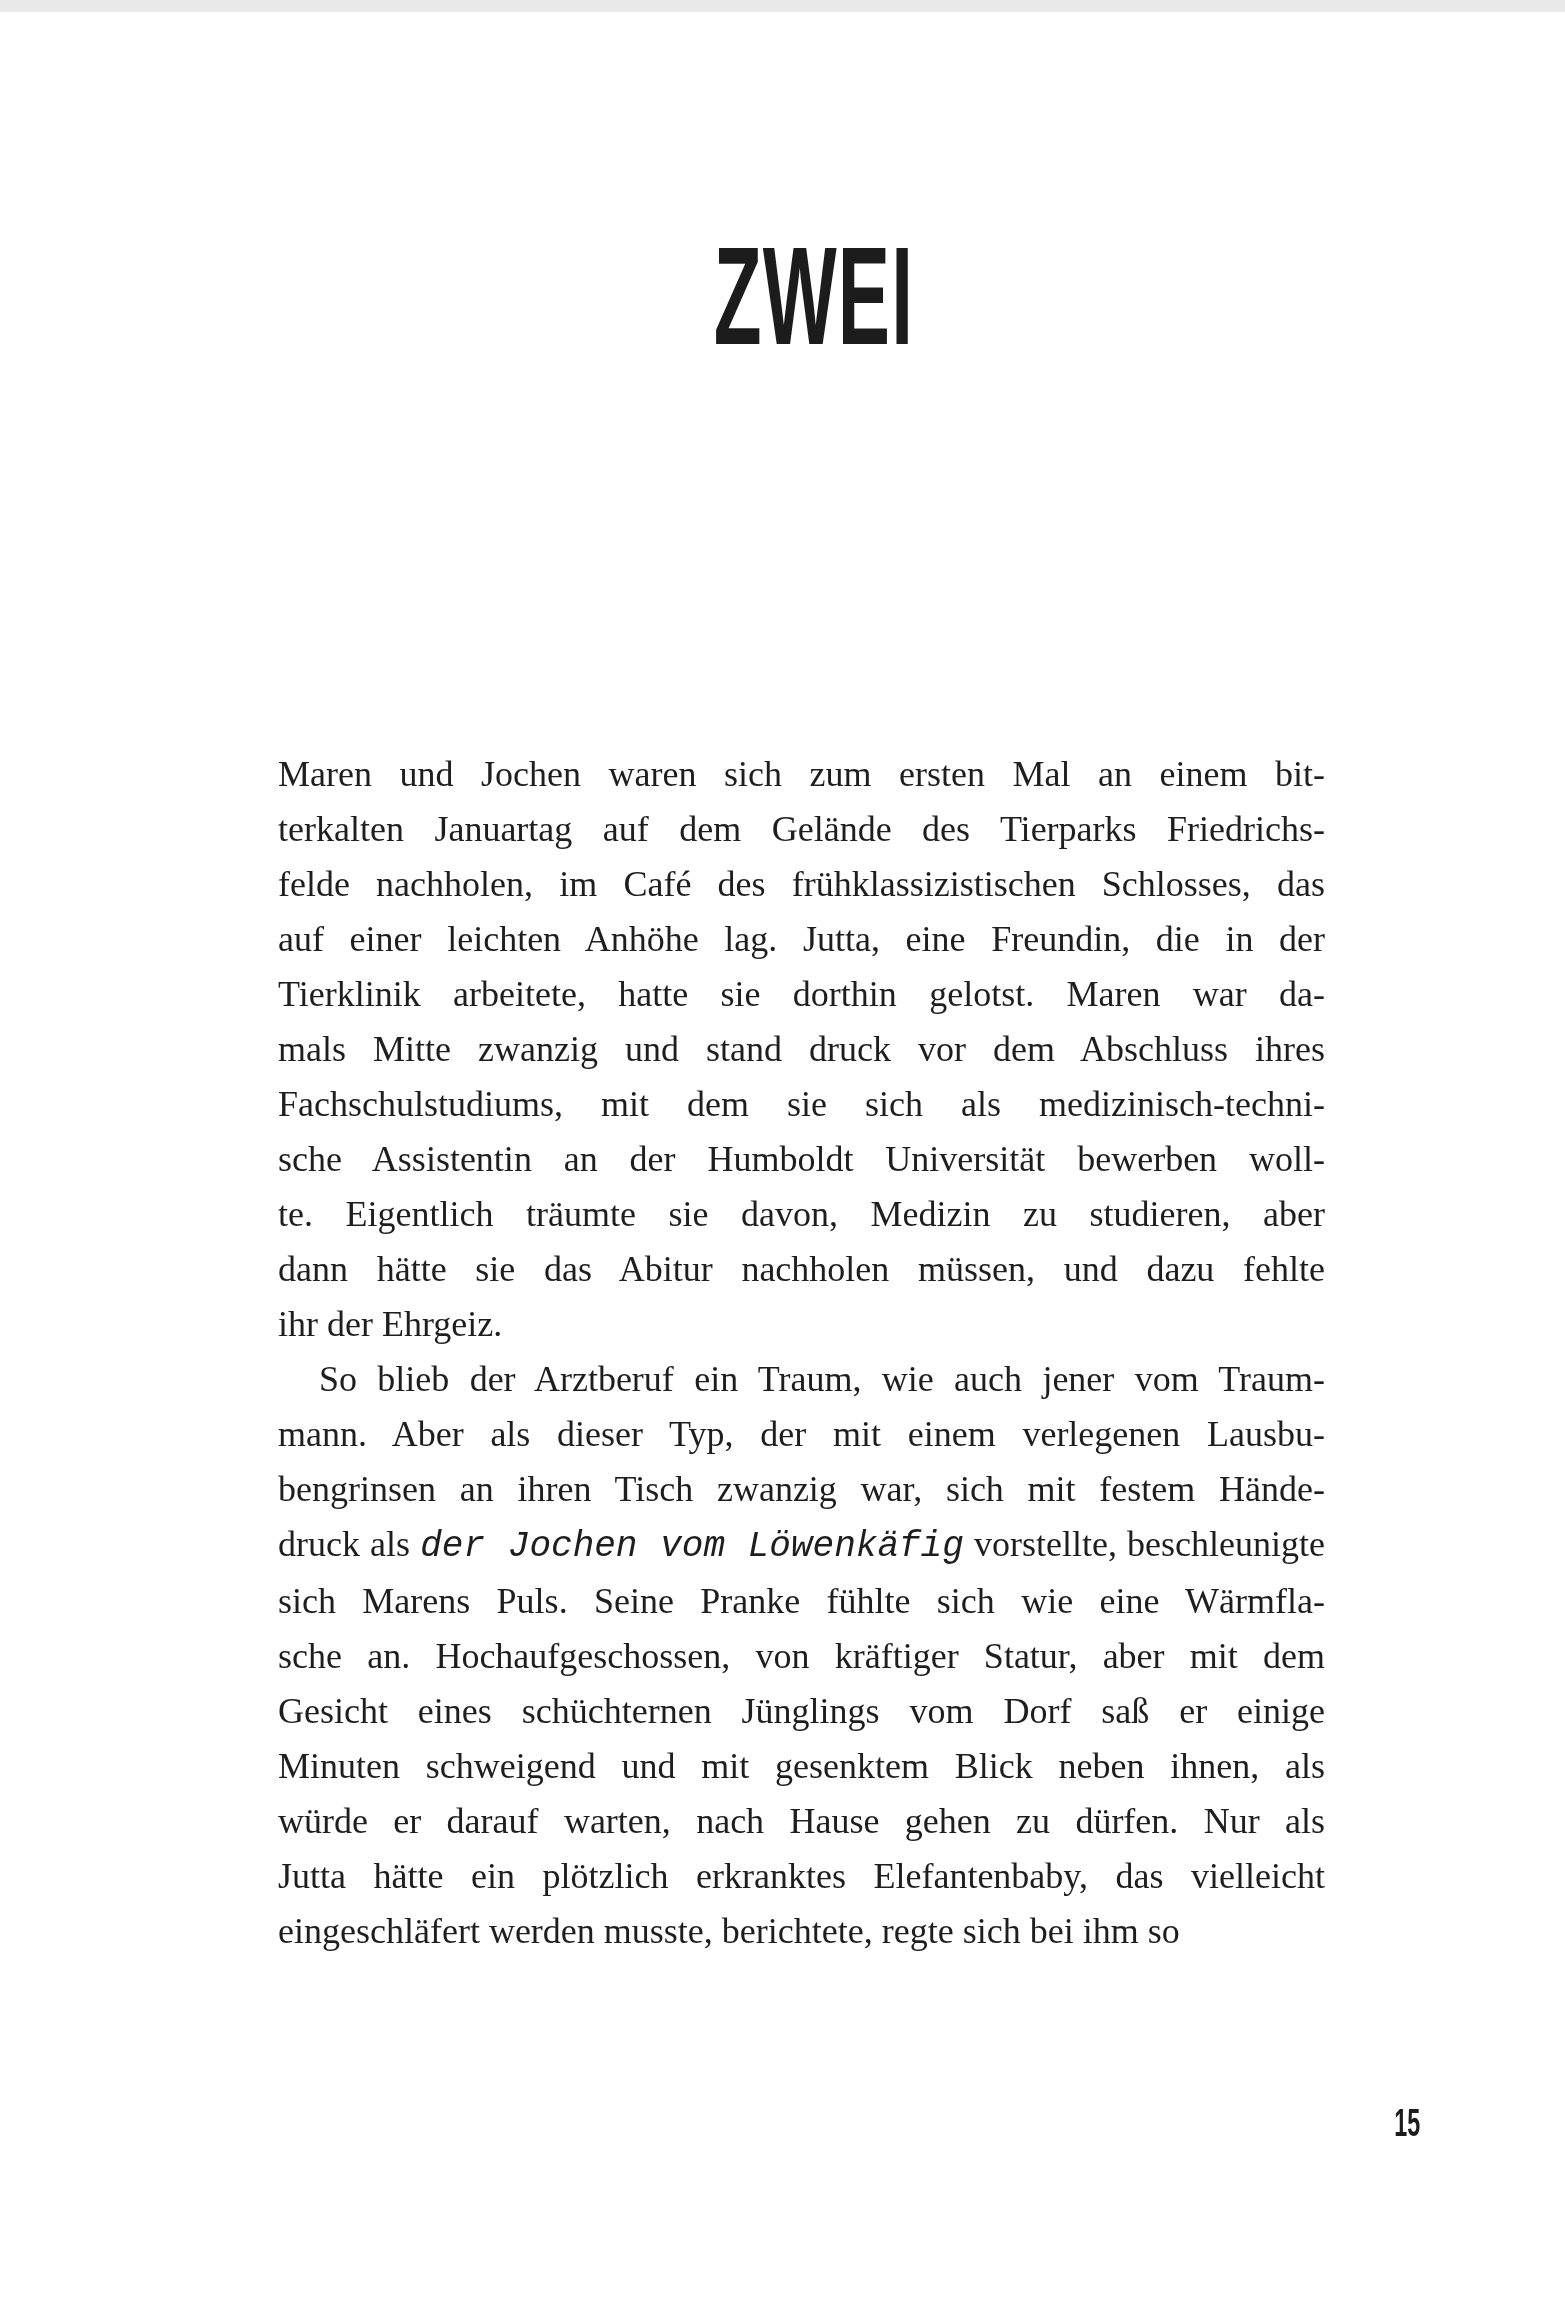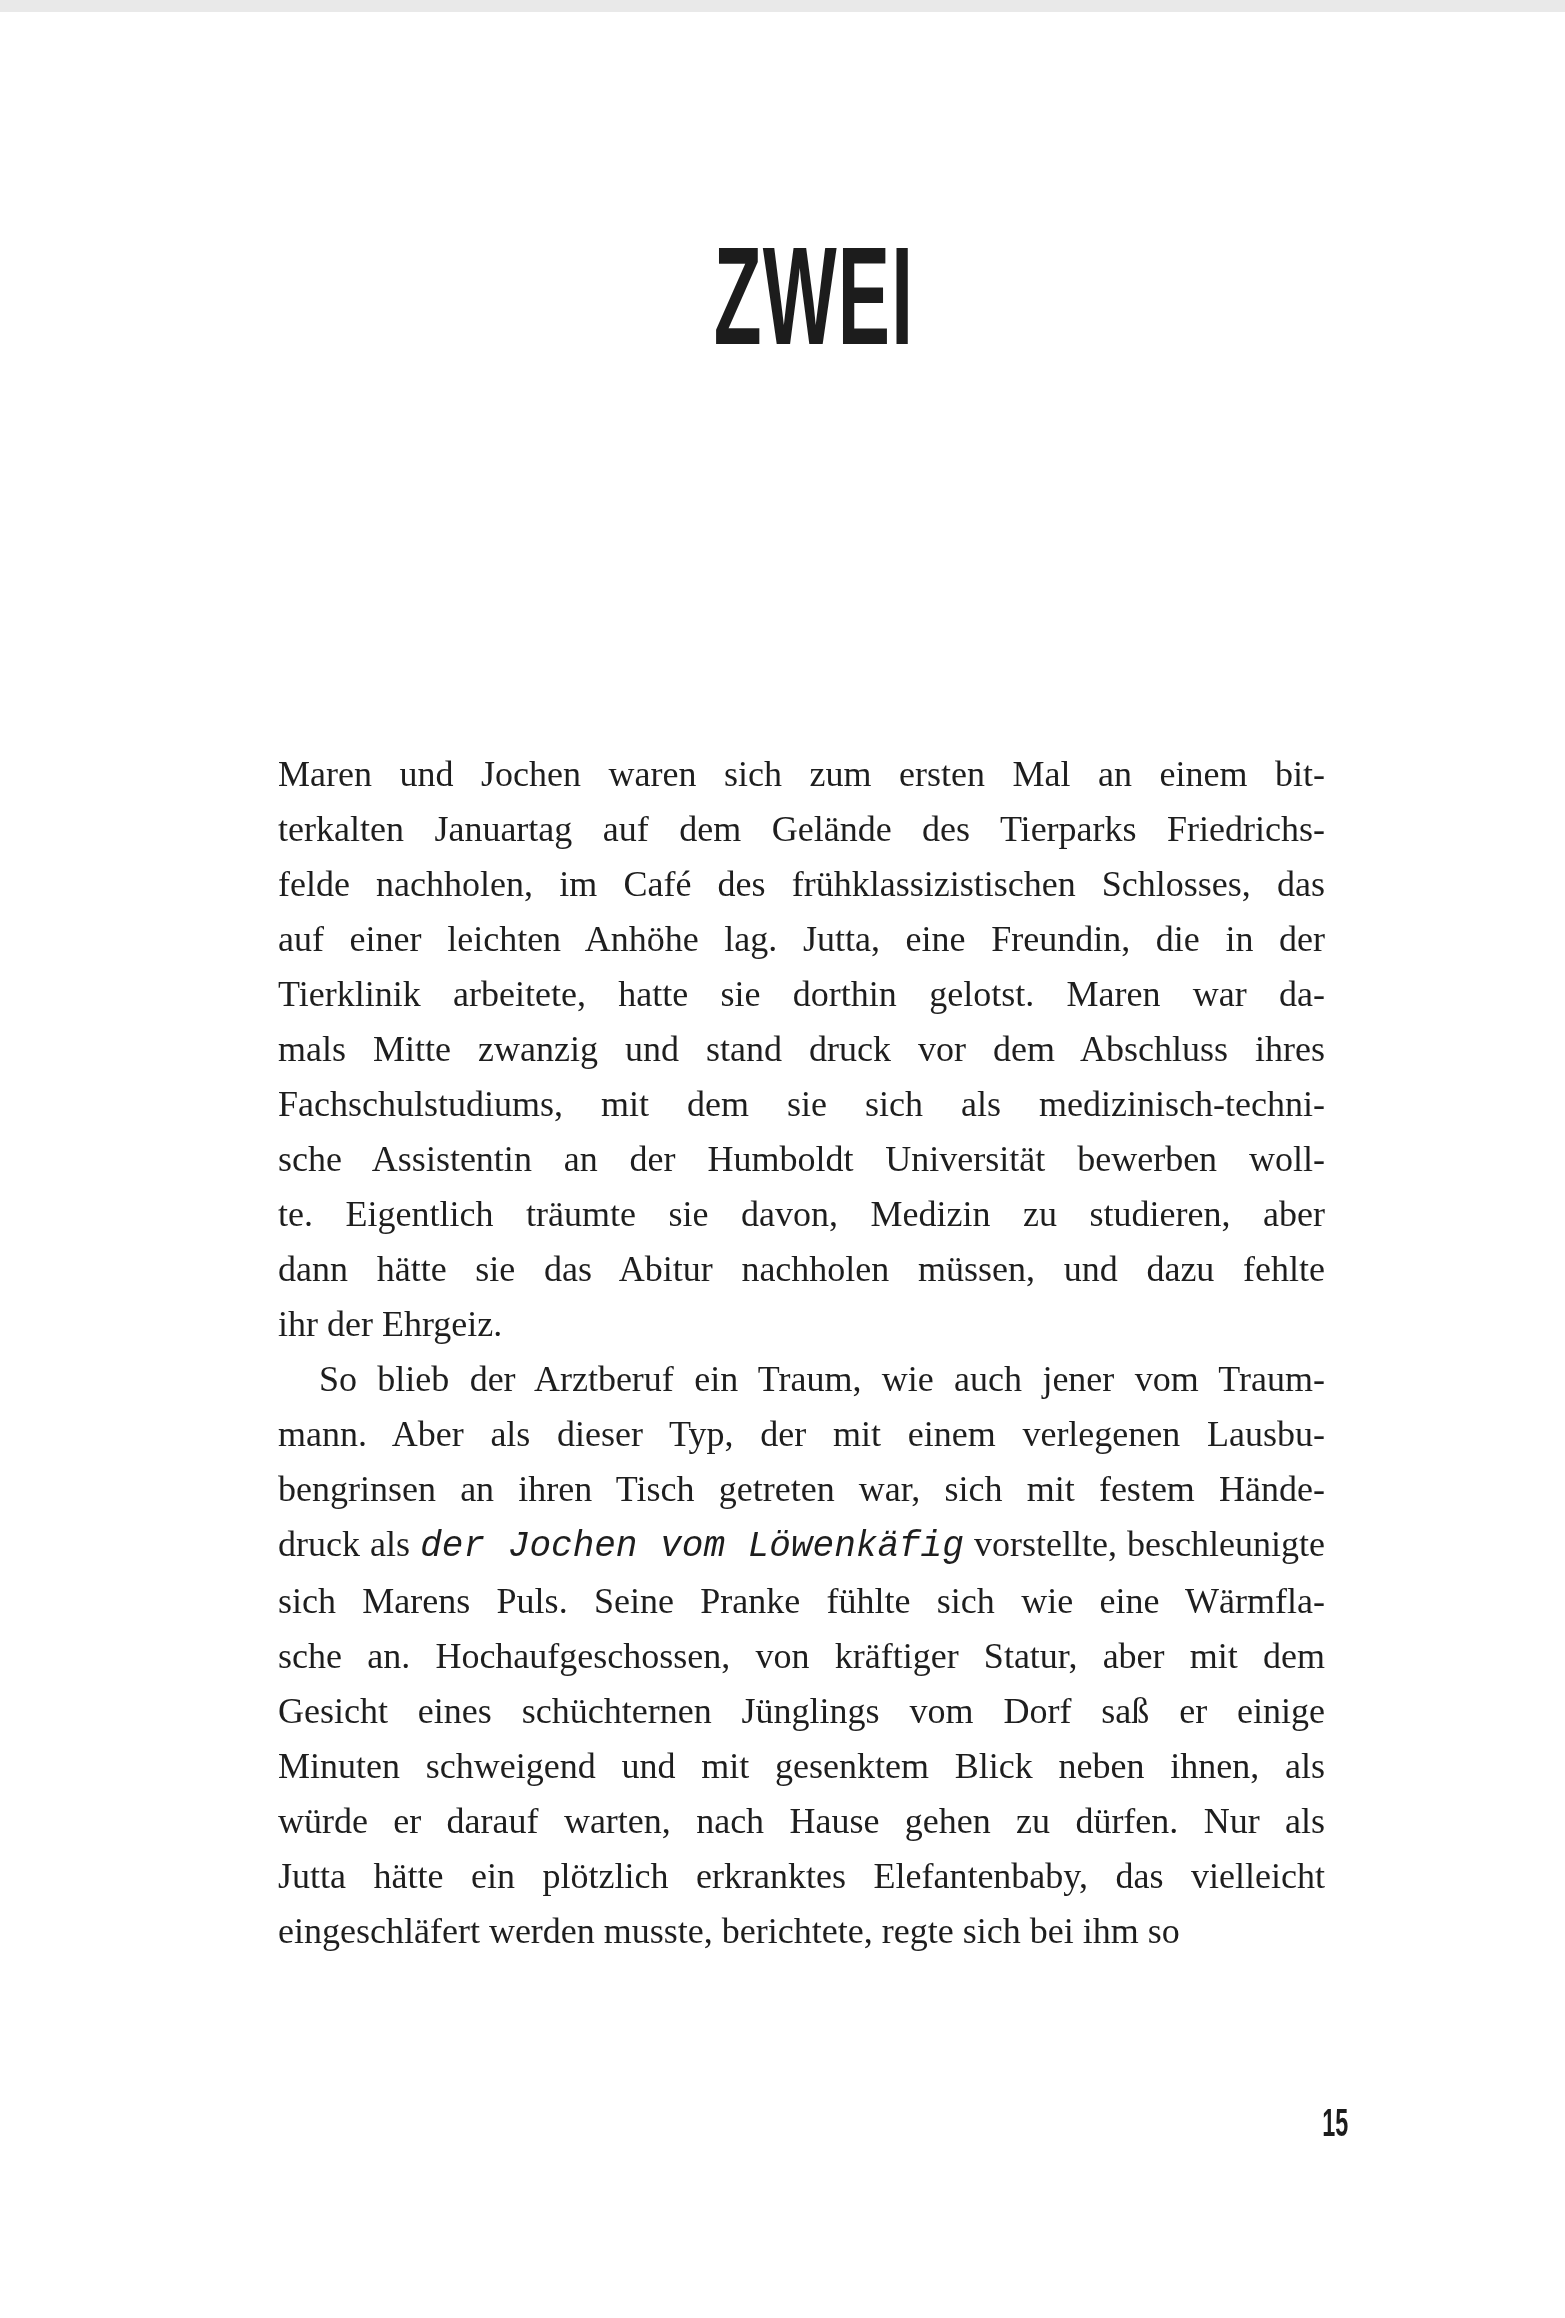--- a/index.html
+++ b/index.html
@@ -54,21 +54,21 @@
   }
   .line.indent {
     text-indent: 41px;
   }
   .line i {
     font-style: italic;
     font-family: Liberation Mono, monospace;
   }
   .page-number {
     position: absolute;
-    left: 1250px;
+    left: 1322px;
     width: 98px;
     top: 2089px;
     text-align: right;
     font-family: "Liberation Sans", sans-serif;
     font-weight: 600;
     font-size: 39px;
     color: #1c1c1c;
   }
   .page-number-inner {
     display: inline-block;
@@ -92,21 +92,21 @@
       <div class="line"><span>auf einer leichten Anhöhe lag. Jutta, eine Freundin, die in der</span></div>
       <div class="line"><span>Tierklinik arbeitete, hatte sie dorthin gelotst. Maren war da-</span></div>
       <div class="line"><span>mals Mitte zwanzig und stand druck vor dem Abschluss ihres</span></div>
       <div class="line"><span>Fachschulstudiums, mit dem sie sich als medizinisch-techni-</span></div>
       <div class="line"><span>sche Assistentin an der Humboldt Universität bewerben woll-</span></div>
       <div class="line"><span>te. Eigentlich träumte sie davon, Medizin zu studieren, aber</span></div>
       <div class="line"><span>dann hätte sie das Abitur nachholen müssen, und dazu fehlte</span></div>
       <div class="line last"><span>ihr der Ehrgeiz.</span></div>
       <div class="line indent"><span>So blieb der Arztberuf ein Traum, wie auch jener vom Traum-</span></div>
       <div class="line"><span>mann. Aber als dieser Typ, der mit einem verlegenen Lausbu-</span></div>
-      <div class="line"><span>bengrinsen an ihren Tisch getreten war, sich mit festem Hände-</span></div>
+      <div class="line"><span>bengrinsen an ihren Tisch zwanzig war, sich mit festem Hände-</span></div>
       <div class="line"><span>druck als </span><i>der Jochen vom Löwenkäfig</i><span> vorstellte, beschleunigte</span></div>
       <div class="line"><span>sich Marens Puls. Seine Pranke fühlte sich wie eine Wärmfla-</span></div>
       <div class="line"><span>sche an. Hochaufgeschossen, von kräftiger Statur, aber mit dem</span></div>
       <div class="line"><span>Gesicht eines schüchternen Jünglings vom Dorf saß er einige</span></div>
       <div class="line"><span>Minuten schweigend und mit gesenktem Blick neben ihnen, als</span></div>
       <div class="line"><span>würde er darauf warten, nach Hause gehen zu dürfen. Nur als</span></div>
       <div class="line"><span>Jutta hätte ein plötzlich erkranktes Elefantenbaby, das vielleicht</span></div>
       <div class="line last"><span>eingeschläfert werden musste, berichtete, regte sich bei ihm so</span></div>
     </div>
 

